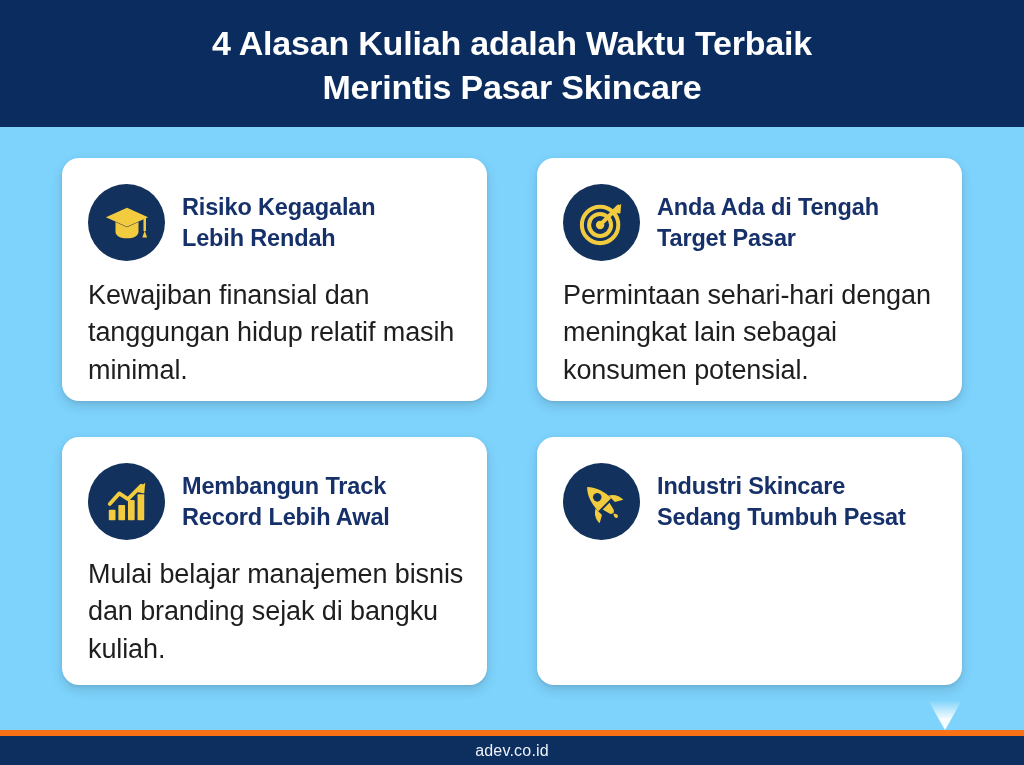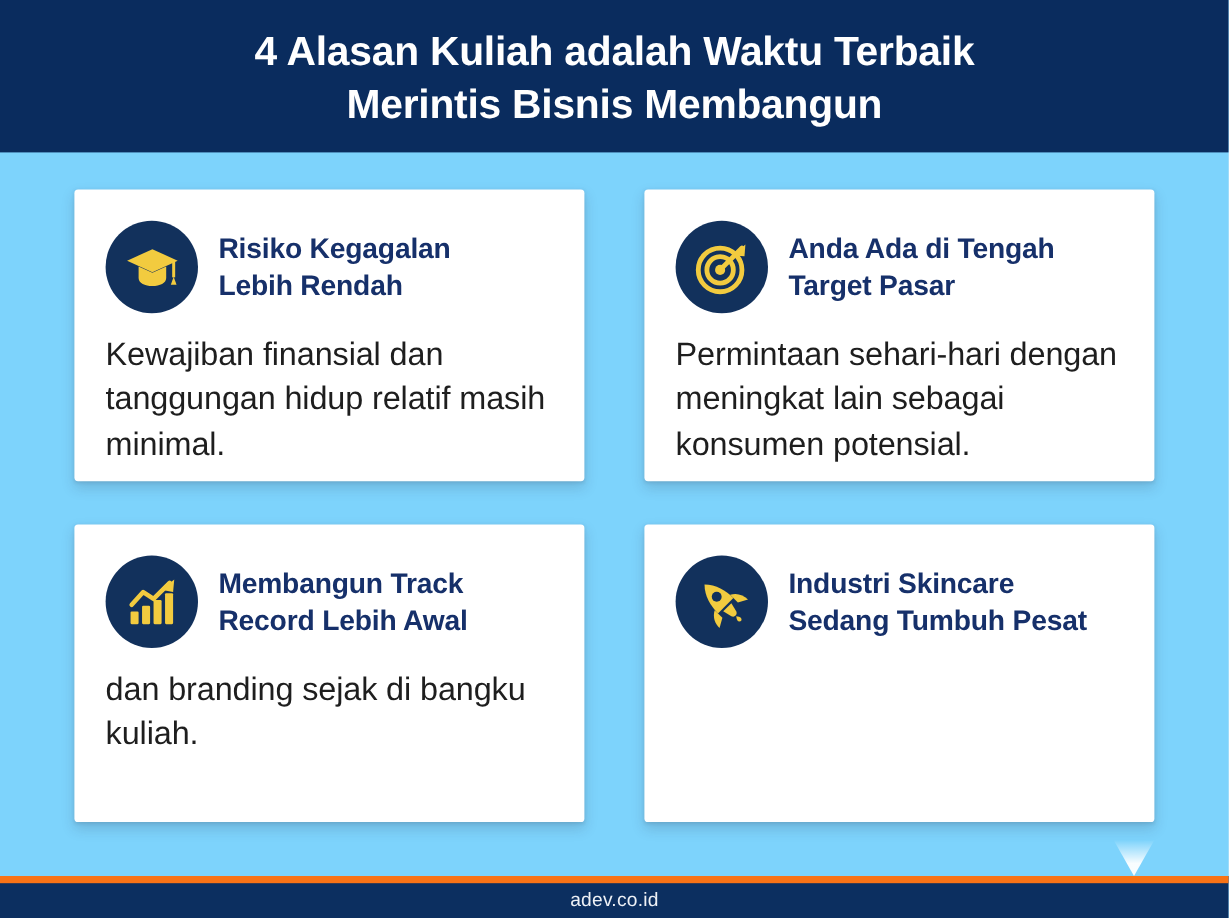--- a/index.html
+++ b/index.html
@@ -58,21 +58,21 @@
   .grid {
     display: grid;
     grid-template-columns: 425px 425px;
     grid-template-rows: 243px 248px;
     column-gap: 50px;
     row-gap: 36px;
   }
 
   .card {
     background: #ffffff;
-    border-radius: 3px;
+    border-radius: 17px;
     box-shadow: 0 5px 11px rgba(40, 40, 60, 0.17),
                 0 1px 3px rgba(40, 40, 60, 0.10);
     padding: 26px 26px 22px 26px;
     display: flex;
     flex-direction: column;
   }
 
   .card-head {
     display: flex;
     align-items: center;
@@ -137,21 +137,21 @@
   }
 </style>
 </head>
 <body>
 
 <div class="poster">
 
   <div class="header">
     <h1 class="header-title">
       <span class="line">4 Alasan Kuliah adalah Waktu Terbaik</span>
-      <span class="line">Merintis Bisnis Membangun</span>
+      <span class="line">Merintis Pasar Skincare</span>
     </h1>
   </div>
 
   <div class="main">
     <div class="grid">
 
       <div class="card">
         <div class="card-head">
           <div class="icon-circle">
             <svg width="46" height="46" viewBox="0 0 48 48" aria-hidden="true">
@@ -207,20 +207,21 @@
               <path d="M6 26 L16 15 L25 21 L39 7" fill="none" stroke="#f2cb3f" stroke-width="4" stroke-linecap="round" stroke-linejoin="round"></path>
               <path d="M43 4 L42 15 L31.5 13 Z" fill="#f2cb3f"></path>
             </svg>
           </div>
           <div class="card-title">
             <span class="line">Membangun Track</span>
             <span class="line">Record Lebih Awal</span>
           </div>
         </div>
         <div class="card-body">
+          <span class="line">Mulai belajar manajemen bisnis</span>
           <span class="line">dan branding sejak di bangku</span>
           <span class="line">kuliah.</span>
         </div>
       </div>
 
       <div class="card">
         <div class="card-head">
           <div class="icon-circle">
             <svg width="46" height="46" viewBox="0 0 48 48" aria-hidden="true">
               <g transform="rotate(-45 24 24)">

